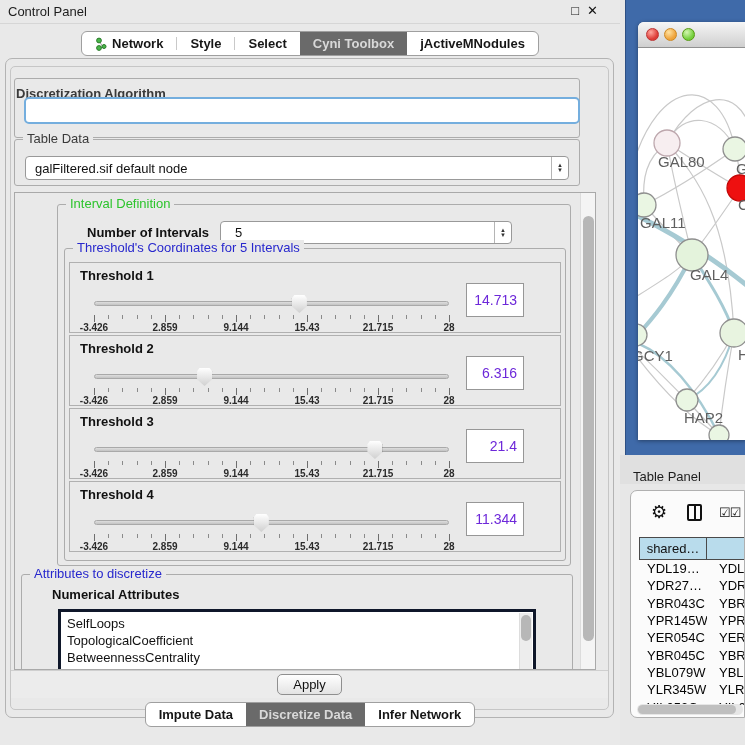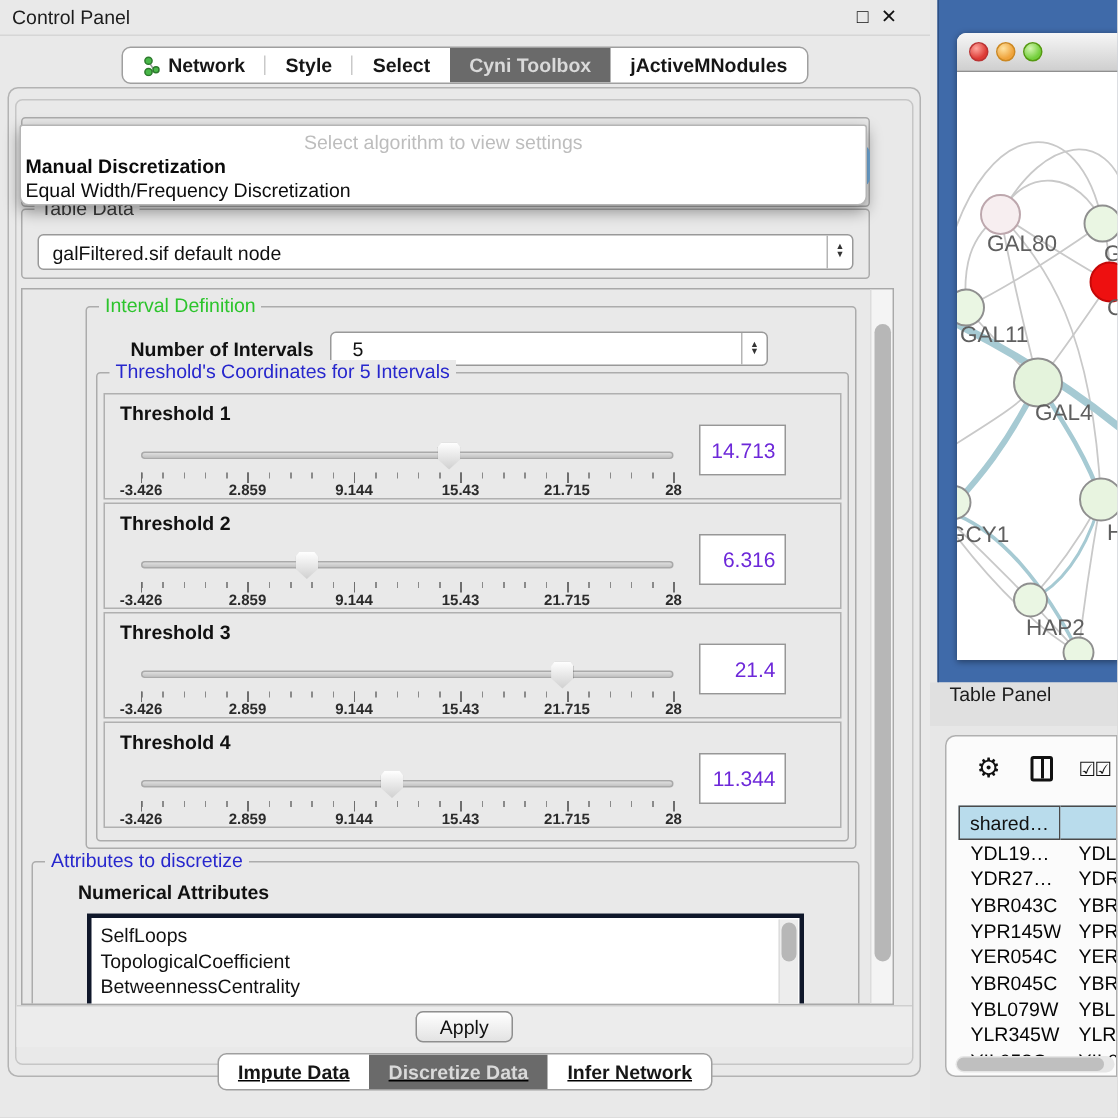--- a/index.html
+++ b/index.html
@@ -8,21 +8,21 @@
 
   
   .control-panel{position:absolute;left:0;top:0;width:620px;height:745px;background:#e9e9e9;}
   .cp-titlebar{position:absolute;left:0;top:0;width:100%;height:24px;border-bottom:1px solid #d6d6d6;}
   .cp-title{position:absolute;left:8px;top:4px;font-size:13px;color:#1c1c1c;}
   .cp-icons{position:absolute;right:22px;top:3px;font-size:13px;color:#111;display:flex;gap:8px;}
   .cp-icons span{cursor:default;}
 
   .tabbar-row{position:absolute;left:0;width:620px;display:flex;justify-content:center;}
   .tabbar-row.top{top:31px;}
-  .tabbar-row.bottom{top:702px;text-decoration:underline;}
+  .tabbar-row.bottom{top:702px;}
   .tabbar{display:inline-flex;align-items:stretch;background:#ffffff;border:1px solid #9f9f9f;border-radius:6px;height:25px;overflow:hidden;}
   .tab{display:flex;align-items:center;gap:5px;padding:0 13px;font-size:13px;font-weight:bold;color:#161616;white-space:nowrap;}
   .tab.selected{background:#6a6a6a;color:#d9d9d9;}
   .tabsep{width:1px;background:#c9c9c9;margin:5px 0;}
 
   .outer-panel{position:absolute;left:5px;top:58px;width:609px;height:660px;border:1px solid #b3b3b3;border-radius:7px;background:#e9e9e9;}
   .inner-panel{position:absolute;left:10px;top:66px;width:599px;height:644px;border:1px solid #c6c6c6;border-radius:5px;}
 
   .groupbox{position:absolute;border:1px solid #acacac;border-radius:3px;}
   .group-title{position:absolute;top:-9px;left:8px;background:#e9e9e9;padding:0 4px;font-size:13px;font-weight:normal;text-align:right;}
@@ -80,21 +80,21 @@
   .right-side{position:absolute;left:620px;top:0;width:125px;height:745px;background:#e7e7e7;}
   .net-frame{position:absolute;left:5px;top:0;width:120px;height:455px;background:#3f6aa9;border-left:1px solid #2d4f83;}
   .mac-window{position:absolute;left:12px;top:7px;width:108px;height:418px;background:#fff;border-radius:6px 0 0 0;overflow:hidden;box-shadow:0 1px 4px rgba(0,0,0,.4);margin-top:15px;}
   .mac-titlebar{position:relative;height:26px;background:linear-gradient(#f6f6f6,#cfcfcf);border-bottom:1px solid #909090;}
   .light{position:absolute;top:6px;width:13px;height:13px;border-radius:50%;}
   .light.red{left:8px;background:radial-gradient(circle at 35% 30%,#ffa79e,#dd3b36 65%);border:1px solid #b33;}
   .light.yellow{left:26px;background:radial-gradient(circle at 35% 30%,#ffe2a0,#efa33b 65%);border:1px solid #c82;}
   .light.green{left:44px;background:radial-gradient(circle at 35% 30%,#d3f6b0,#74cf3c 65%);border:1px solid #591;}
   .net-canvas{position:relative;width:108px;height:392px;background:#fff;overflow:hidden;}
 
-  .tp-strip{position:absolute;left:0;top:455px;width:125px;height:29px;background:#e0e0e0;display:flex;align-items:flex-start;}
+  .tp-strip{position:absolute;left:0;top:455px;width:125px;height:29px;background:#e0e0e0;display:flex;align-items:flex-end;}
   .tp-title{font-size:13px;color:#1d1d1d;margin-left:13px;}
 
   .tp-card{position:absolute;left:10px;top:490px;width:115px;height:228px;background:#fbfbfb;border:1px solid #b0b0b0;border-radius:7px 0 0 7px;overflow:hidden;}
   .tp-toolbar{position:absolute;left:0;top:8px;width:115px;height:30px;}
   .gear{position:absolute;left:20px;top:2px;font-size:18px;color:#111;}
   .col-icon{position:absolute;left:56px;top:5px;width:15px;height:17px;border:2px solid #111;border-radius:2px;}
   .col-icon div{position:absolute;left:50%;top:0;bottom:0;width:2px;margin-left:-1px;background:#111;}
   .checks{position:absolute;left:88px;top:6px;font-size:13px;color:#111;letter-spacing:-1px;white-space:nowrap;}
 
   .tp-table{position:absolute;left:8px;top:46px;width:160px;}
@@ -166,25 +166,20 @@
       <div class="group-title gt-plain">Table Data</div>
       <div class="combo">
         <span>galFiltered.sif default node</span>
         <div class="stepper">
             <span>▲</span>
             <span>▼</span>
           </div>
       </div>
     </div>
 
-    <div class="dropdown-popup">
-      <div class="dd-placeholder">Select algorithm to view settings</div>
-      <div class="dd-opt b">Manual Discretization</div>
-      <div class="dd-opt r">Equal Width/Frequency Discretization</div>
-    </div>
 
     <div class="scroll-area">
 
       <div class="groupbox interval-group">
         <div class="group-title gt-green">Interval Definition</div>
         <div class="noi-label">Number of Intervals</div>
         <div class="spinner">
           <span>5</span>
           <div class="stepper">
               <span>▲</span>

